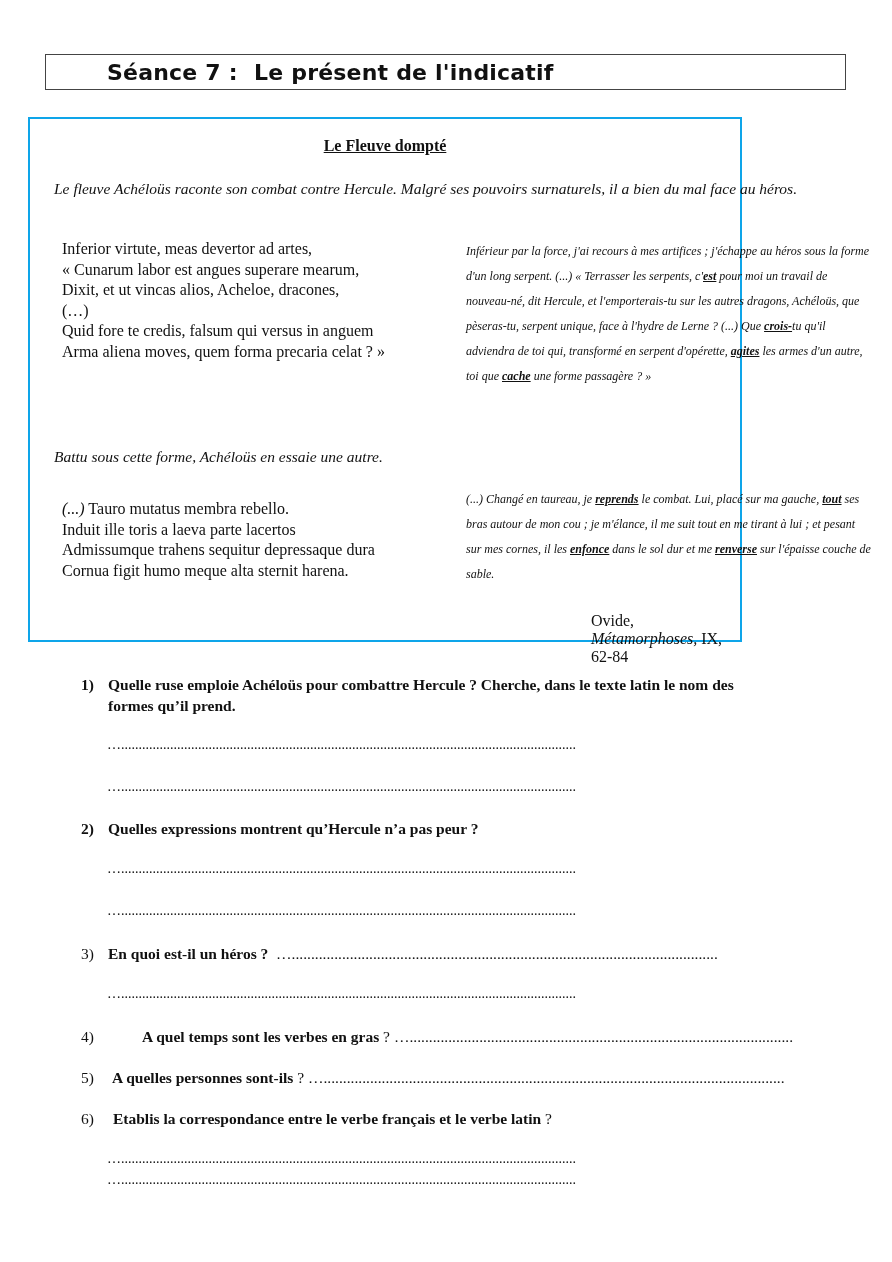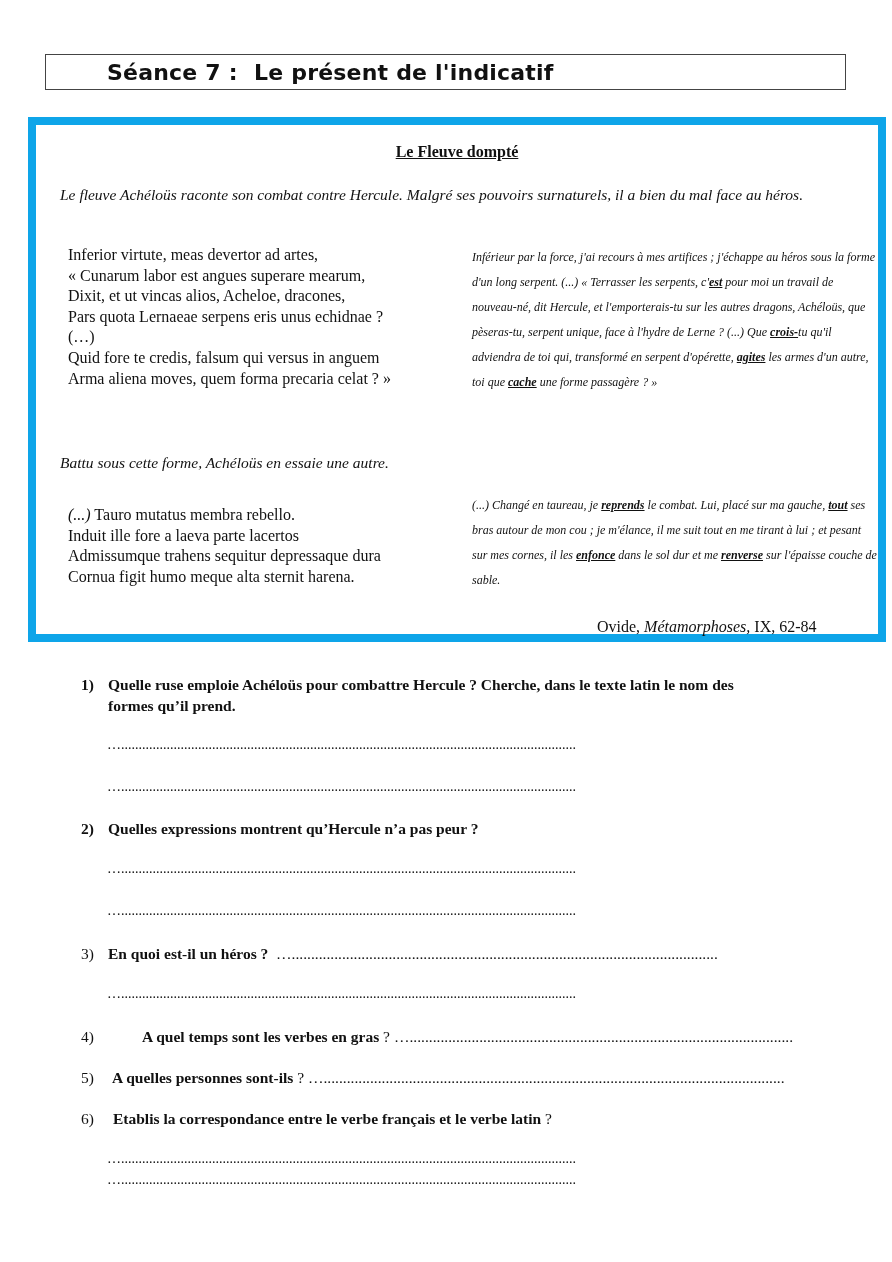--- a/index.html
+++ b/index.html
@@ -1,21 +1,21 @@
 <!DOCTYPE html>
 <html><head>
 <meta charset="utf-8">
 <style>
   html, body { margin:0; padding:0; background:#ffffff; }
   body { width:892px; height:1262px; position:relative; overflow:hidden; color:#111; font-family:"Liberation Serif", serif; }
   .title-box { position:absolute; left:45px; top:54px; width:801px; height:36px; border:1px solid #444; box-sizing:border-box; }
   .title-text { position:absolute; top:5px; font-family:"DejaVu Sans", sans-serif; font-weight:bold; font-size:22px; letter-spacing:0.2px; }
   .title-num { left:25px;margin-left:36px; }
   .title-main { left:208px; }
-  .text-box { position:absolute; left:28px; top:117px; width:858px; height:525px; border:8px solid #0ea5e9; box-sizing:border-box; }
+  .text-box { position:absolute; left:28px; top:117px; width:714px; height:525px; border:2px solid #0ea5e9; box-sizing:border-box; }
   .text-title { position:absolute; left:0; right:0; top:18px; text-align:center; font-weight:bold; font-size:16px; }
   .text-title span { text-decoration:underline; }
   .intro { position:absolute; left:24px; width:790px; font-weight:normal; font-style:italic; font-size:15.5px; line-height:21px; }
   .latin { position:absolute; left:32px; width:400px; font-size:16px; line-height:20.6px; }
   .latin div { white-space:nowrap; }
   .french { position:absolute; left:436px; width:405px; font-style:italic; font-size:12px; line-height:25px; }
   .french b { text-decoration:underline; }
   .source { position:absolute; left:561px; top:493px; font-size:16px; }
   .q { position:absolute; left:81px; font-size:15.5px; line-height:21px; }
   .q .num { position:absolute; left:0; }
@@ -33,35 +33,34 @@
 </div>
 
 <div class="text-box">
   <div class="text-title"><span>Le Fleuve dompté</span></div>
   <div class="intro" style="top:59px;">Le fleuve Achéloüs raconte son combat contre Hercule. Malgré ses pouvoirs surnaturels, il a bien du mal face au héros.</div>
 
   <div class="latin" style="top:120px;">
     <div>Inferior virtute, meas devertor ad artes,</div>
     <div>« Cunarum labor est angues superare mearum,</div>
     <div>Dixit, et ut vincas alios, Acheloe, dracones,</div>
-    <div>Pars quota Lernaeae serpens eris unus echidnae ?</div>
     <div>(…)</div>
     <div>Quid fore te credis, falsum qui versus in anguem</div>
     <div>Arma aliena moves, quem forma precaria celat ? »</div>
   </div>
 
   <div class="french" style="top:120px;">
     <span>Inférieur par la force, j'ai recours à mes artifices ; j'échappe au héros sous la forme d'un long serpent. (...) « Terrasser les serpents, c'</span><b>est</b><span> pour moi un travail de nouveau-né, dit Hercule, et l'emporterais-tu sur les autres dragons, Achéloüs, que pèseras-tu, serpent unique, face à l'hydre de Lerne ? (...) Que </span><b>crois-</b><span>tu qu'il adviendra de toi qui, transformé en serpent d'opérette, </span><b>agites</b><span> les armes d'un autre, toi que </span><b>cache</b><span> une forme passagère ? »</span>
   </div>
 
   <div class="intro" style="top:327px;">Battu sous cette forme, Achéloüs en essaie une autre.</div>
 
   <div class="latin" style="top:380px;">
     <div><i>(...)</i><span> Tauro mutatus membra rebello.</span></div>
-    <div>Induit ille fore a laeva parte lacertos</div>
+    <div>Induit ille toris a laeva parte lacertos</div>
     <div>Admissumque trahens sequitur depressaque dura</div>
     <div>Cornua figit humo meque alta sternit harena.</div>
   </div>
 
   <div class="french" style="top:368px;">
     <span>(...) Changé en taureau, je </span><b>reprends</b><span> le combat. Lui, placé sur ma gauche, </span><b>tout</b><span> ses bras autour de mon cou ; je m'élance, il me suit tout en me tirant à lui ; et pesant sur mes cornes, il les </span><b>enfonce</b><span> dans le sol dur et me </span><b>renverse</b><span> sur l'épaisse couche de sable.</span>
   </div>
 
   <div class="source">
     <span>Ovide, </span><i>Métamorphoses,</i><span> IX, 62-84</span>

